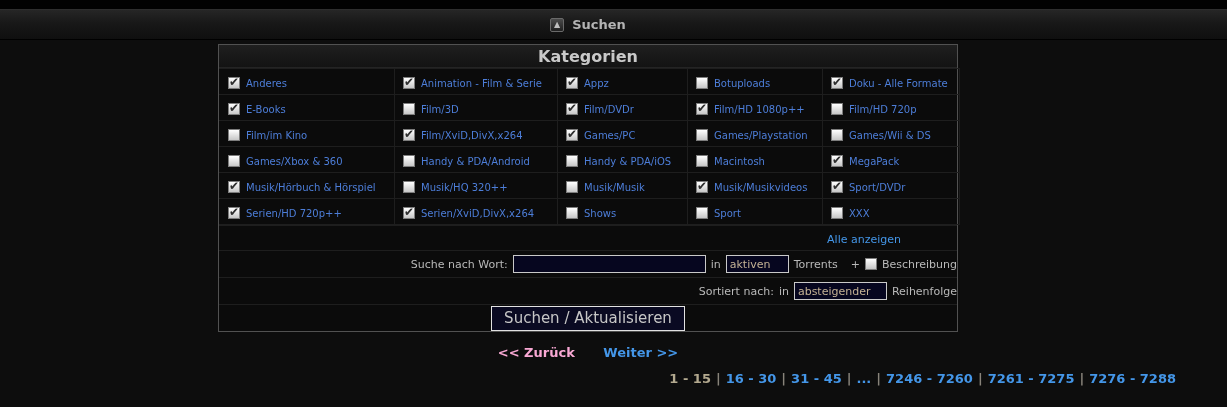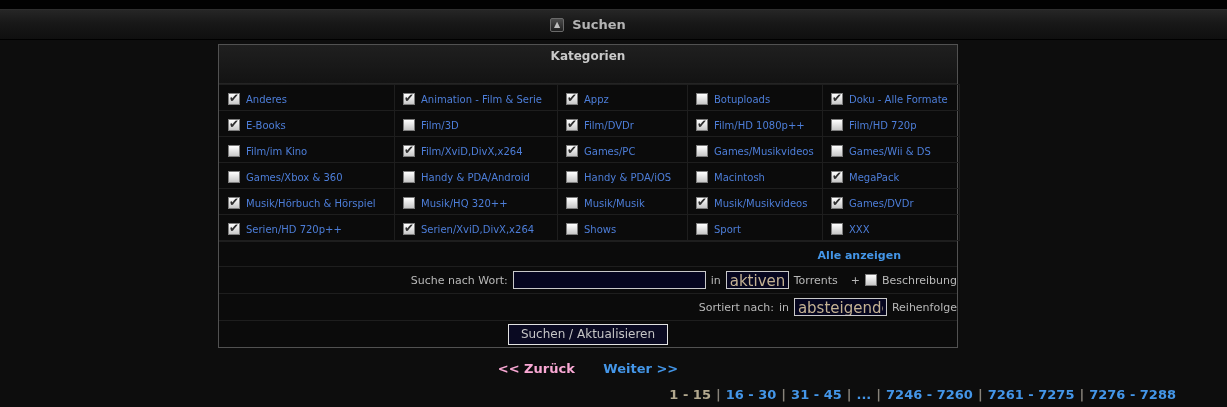--- a/index.html
+++ b/index.html
@@ -31,24 +31,24 @@
   .header-title { color:#b4b4b4; font-weight:bold; font-size:13px; }
 
   .content { width:1176px; }
 
   .panel {
     width:740px; margin:4px auto 0;
     background:#0b0b0b;
     border:1px solid #515151;
   }
   .panel-header {
-    height:39px; line-height:23px;
+    height:23px; line-height:23px;
     background:linear-gradient(180deg,#1f1f1f,#131313);
     border-bottom:1px solid #242424;
-    color:#c9c9c9; font-size:12px; font-weight:bold; text-align:center;
+    color:#c9c9c9; font-size:16px; font-weight:bold; text-align:center;
   }
   table.cats { width:100%; border-collapse:collapse; table-layout:fixed; }
   table.cats td {
     border:1px solid #1e1e1e;
     border-left-width:0;
     height:26px; padding:0 2px 0 8px;
     white-space:nowrap; overflow:hidden;
   }
   table.cats tr td:first-child { border-left-width:1px; border-left-color:transparent; }
   .cb {
@@ -63,57 +63,57 @@
     position:absolute; left:0px; top:-3px;
     font-size:12px; color:#2d2d2d;
   }
   .cat-label { color:#4d7ed9; font-size:10px; margin-left:6px; cursor:pointer; }
 
   .show-all-row {
     height:25px; line-height:24px;
     text-align:right; padding-right:56px;
     border-top:1px solid #1e1e1e;
   }
-  .show-all-link { color:#4496e8; font-size:11px; font-weight:bold; cursor:pointer; }
+  .show-all-link { color:#4496e8; font-size:11px; font-weight:normal; cursor:pointer; }
 
   .form-row {
     height:27px;
     display:flex; align-items:center; gap:5px;
     padding-left:9px;
     border-top:1px solid #1e1e1e;
     color:#b9b9b9; font-size:11px;justify-content:flex-end;
   }
   input.text {
     width:193px; height:18px;
     background:#06061f; border:1px solid #c9c9c9;
     color:#cfcfcf; font-size:11px; padding:1px 3px;
     font-family:"DejaVu Sans", sans-serif;
   }
   select.sel {
     height:18px;
     background:#06061f; border:1px solid #c9c9c9;
-    color:#c4b294; font-size:15px; padding:0 3px;
+    color:#c4b294; font-size:11px; padding:0 3px;
     appearance:none; -webkit-appearance:none; -moz-appearance:none;
     font-family:"DejaVu Sans", sans-serif;
     cursor:pointer;
   }
   .sel-scope { width:63px; }
   .sel-sort  { width:145px; }
   .sel-order { width:93px; }
   .plus-sign { margin-left:8px; color:#b9b9b9; }
 
   .submit-row {
     height:27px;
     display:flex; align-items:center; justify-content:center;
     border-top:1px solid #1e1e1e;
   }
   button.submit {
     background:#0a0a22;
     border:1px solid #e2e2e2;
-    color:#c6c6c6; font-size:12px;
+    color:#c6c6c6; font-size:15px;
     padding:2px 12px 3px;
     font-family:"DejaVu Sans", sans-serif;
     cursor:pointer;
   }
 
   .nav-row {
     width:1176px; text-align:center;
     margin-top:13px;
     font-size:13px; font-weight:bold;
   }
@@ -167,36 +167,36 @@
             <td><span class="cb checked"></span><span class="cat-label">E-Books</span></td>
             <td><span class="cb"></span><span class="cat-label">Film/3D</span></td>
             <td><span class="cb checked"></span><span class="cat-label">Film/DVDr</span></td>
             <td><span class="cb checked"></span><span class="cat-label">Film/HD 1080p++</span></td>
             <td><span class="cb"></span><span class="cat-label">Film/HD 720p</span></td>
           </tr>
           <tr>
             <td><span class="cb"></span><span class="cat-label">Film/im Kino</span></td>
             <td><span class="cb checked"></span><span class="cat-label">Film/XviD,DivX,x264</span></td>
             <td><span class="cb checked"></span><span class="cat-label">Games/PC</span></td>
-            <td><span class="cb"></span><span class="cat-label">Games/Musikvideos</span></td>
+            <td><span class="cb"></span><span class="cat-label">Games/Playstation</span></td>
             <td><span class="cb"></span><span class="cat-label">Games/Wii &amp; DS</span></td>
           </tr>
           <tr>
             <td><span class="cb"></span><span class="cat-label">Games/Xbox &amp; 360</span></td>
             <td><span class="cb"></span><span class="cat-label">Handy &amp; PDA/Android</span></td>
             <td><span class="cb"></span><span class="cat-label">Handy &amp; PDA/iOS</span></td>
             <td><span class="cb"></span><span class="cat-label">Macintosh</span></td>
             <td><span class="cb checked"></span><span class="cat-label">MegaPack</span></td>
           </tr>
           <tr>
             <td><span class="cb checked"></span><span class="cat-label">Musik/Hörbuch &amp; Hörspiel</span></td>
             <td><span class="cb"></span><span class="cat-label">Musik/HQ 320++</span></td>
             <td><span class="cb"></span><span class="cat-label">Musik/Musik</span></td>
             <td><span class="cb checked"></span><span class="cat-label">Musik/Musikvideos</span></td>
-            <td><span class="cb checked"></span><span class="cat-label">Games/DVDr</span></td>
+            <td><span class="cb checked"></span><span class="cat-label">Sport/DVDr</span></td>
           </tr>
           <tr>
             <td><span class="cb checked"></span><span class="cat-label">Serien/HD 720p++</span></td>
             <td><span class="cb checked"></span><span class="cat-label">Serien/XviD,DivX,x264</span></td>
             <td><span class="cb"></span><span class="cat-label">Shows</span></td>
             <td><span class="cb"></span><span class="cat-label">Sport</span></td>
             <td><span class="cb"></span><span class="cat-label">XXX</span></td>
           </tr>
         </tbody>
     </table>

